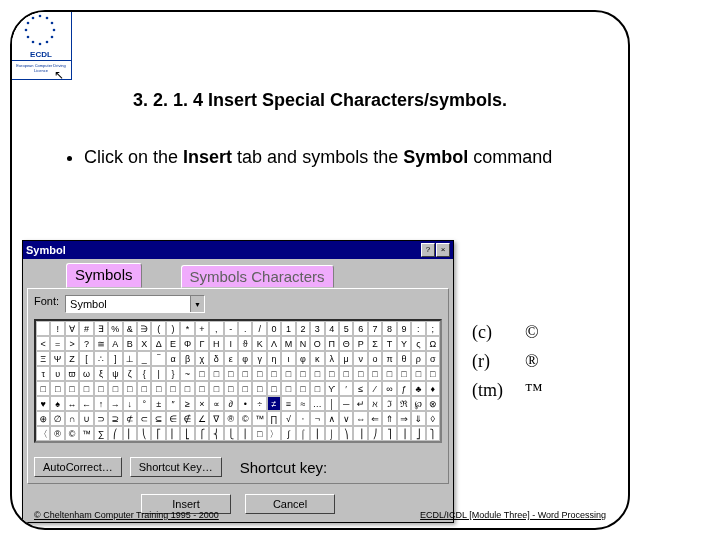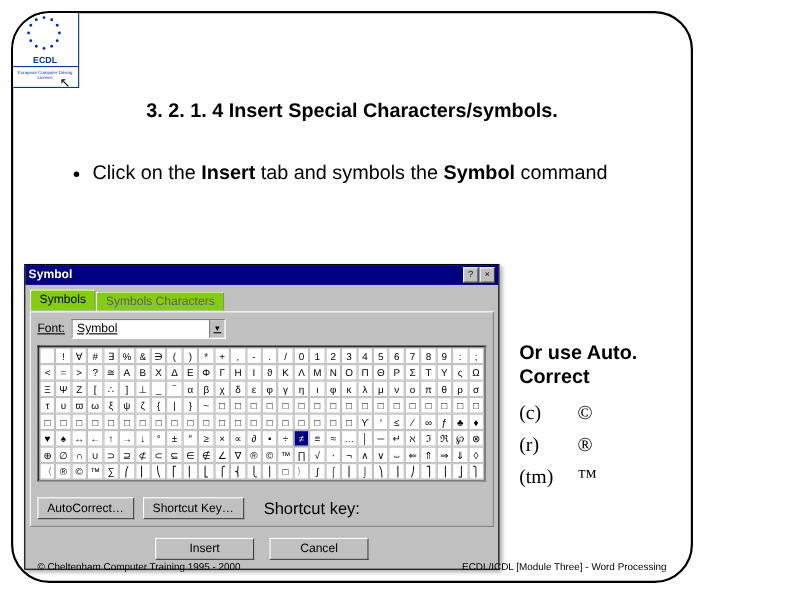--- a/index.html
+++ b/index.html
@@ -14,40 +14,40 @@
 .title { text-align: center; font-size: 18px; font-weight: bold; color: #000; margin-top: 78px; }
 .instruction { margin: 34px 0 0 58px; font-size: 18px; color: #000; }
 .instruction li { list-style: disc; margin-left: 14px; line-height: 1.35; max-width: 560px; }
 .bold { font-family: "Arial Black", Arial, sans-serif; font-weight: 900; }
 .dialog { position: absolute; left: 10px; top: 228px; width: 432px; border: 1px solid #000; box-shadow: 2px 2px 4px rgba(0,0,0,.35); background: #c0c0c0; font-family: "MS Sans Serif","Segoe UI",Tahoma,sans-serif; }
 .titlebar { background: #000080; color: #fff; height: 18px; display: flex; align-items: center; padding: 0 3px; font-size: 11px; }
 .titlebar-text { flex: 1; font-weight: bold; }
 .titlebar-btns { display: flex; gap: 1px; }
 .tb-btn { width: 14px; height: 14px; background: #c0c0c0; border: 1px solid; border-color: #fff #404040 #404040 #fff; font-size: 8px; line-height: 12px; text-align: center; color: #000; }
 .tabs { display: flex; padding: 4px 4px 0; }
-.tab { border: 1px solid; border-color: #fff #808080 #c0c0c0 #fff; background: #84cc16; padding: 2px 8px; font-size: 11px; border-radius: 3px 3px 0 0; }
+.tab { border: 1px solid; border-color: #fff #808080 #c0c0c0 #fff; background: #f0abfc; padding: 2px 8px; font-size: 15px; border-radius: 3px 3px 0 0; margin-left: 39px; }
 .tab.active { border-bottom-color: #c0c0c0; position: relative; z-index: 2; }
 .tab.inactive { margin-top: 2px; color: #606060; }
 .panel { border: 1px solid; border-color: #fff #808080 #808080 #fff; margin: 0 4px 4px; padding: 6px; background: #c0c0c0; }
-.fontrow { display: flex; align-items: center; gap: 6px; font-size: 11px; margin-bottom: 6px; text-decoration: underline; }
+.fontrow { display: flex; gap: 6px; font-size: 11px; margin-bottom: 6px; }
 .combo { flex: 0 0 140px; height: 18px; background: #fff; border: 1px solid; border-color: #808080 #fff #fff #808080; display: flex; }
 .combo-txt { flex: 1; padding: 2px 4px; font-size: 11px; }
 .combo-btn { width: 14px; background: #c0c0c0; border-left: 1px solid #808080; display: flex; align-items: center; justify-content: center; font-size: 7px; }
 .grid { display: grid; grid-template-columns: repeat(28, 1fr); border: 2px inset #808080; background: #fff; }
 .cell { border: 1px solid #c0c0c0; height: 15px; font-size: 9px; line-height: 15px; text-align: center; color: #000; overflow: hidden; }
 .cell.sel { background: #000080; color: #fff; }
 .btnrow { display: flex; gap: 8px; margin-top: 14px; align-items: center; }
 .btn3d { height: 20px; border: 1px solid; border-color: #fff #404040 #404040 #fff; background: #c0c0c0; font-size: 11px; padding: 0 8px; line-height: 18px; }
 .btnrow .label { font-size: 15px; margin-left: 10px; }
 .actionrow { display: flex; justify-content: center; gap: 14px; padding: 6px 0 8px; }
 .side { position: absolute; left: 460px; top: 298px; }
 .side-head { font-size: 18px; font-weight: bold; color: #000; line-height: 1.2; }
 .ac-table { margin-top: 8px; font-family: "Times New Roman", serif; font-size: 18px; border-collapse: collapse; }
 .ac-table td { padding: 4px 22px 4px 0; }
-.footer { position: absolute; bottom: 8px; left: 0; right: 0; display: flex; justify-content: space-between; padding: 0 22px; font-size: 9px; color: #000; }
+.footer { position: absolute; bottom: 8px; left: 0; right: 0; display: flex; justify-content: space-between; padding: 0 22px; font-size: 9px; color: #000; text-decoration: underline; }
 </style>
 </head>
 <body>
 
 <div class="slide">
   <div class="logo">
     <div class="stars">
       <svg viewBox="0 0 36 36">
           <g fill="#003399">
             <circle cx="18" cy="4" r="1.3"></circle>
@@ -330,21 +330,20 @@
         <span class="label">Shortcut key:</span>
       </div>
     </div>
     <div class="actionrow">
       <div class="btn3d" style="width:90px;text-align:center">Insert</div>
       <div class="btn3d" style="width:90px;text-align:center">Cancel</div>
     </div>
   </div>
 
   <div class="side">
-    <div class="side-head">Or use Auto. Correct</div>
     <table class="ac-table">
       <tbody id="acbody">
           <tr>
             <td>(c)</td>
             <td>©</td>
           </tr>
           <tr>
             <td>(r)</td>
             <td>®</td>
           </tr>

